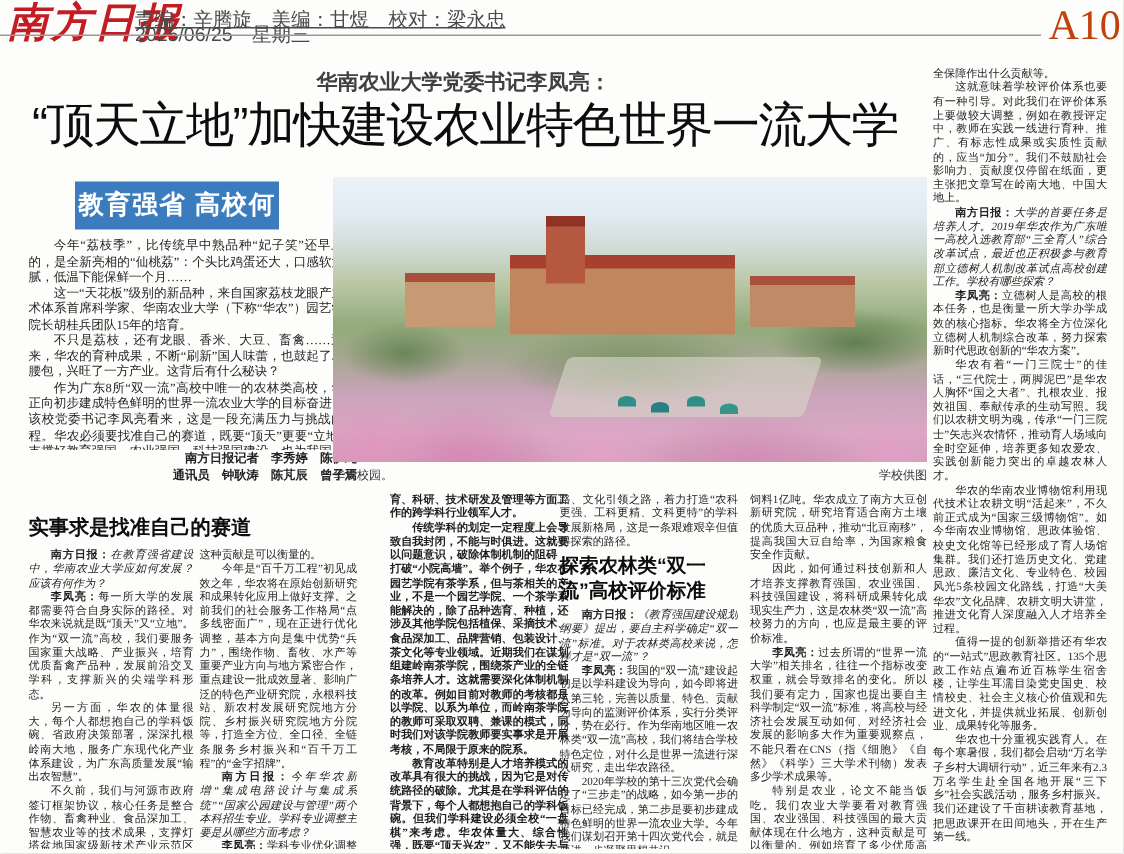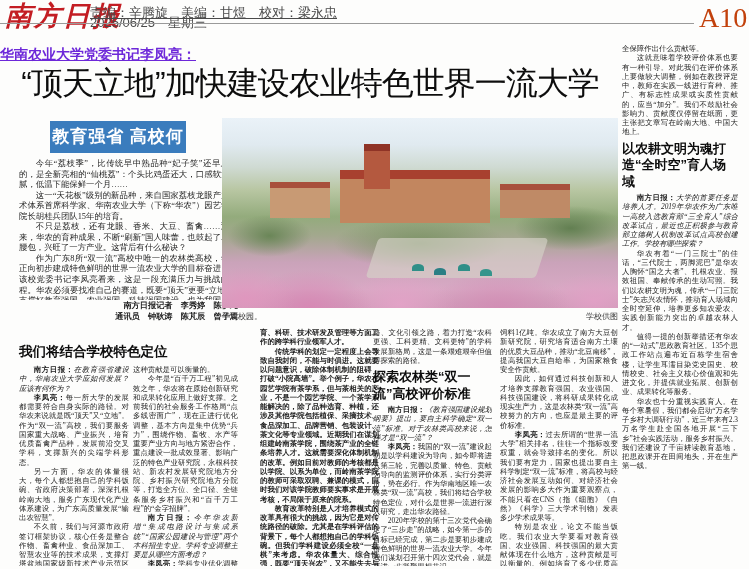--- a/index.html
+++ b/index.html
@@ -6,22 +6,22 @@
   .page{position:relative;width:749px;height:569px;background:#fdfdfc;overflow:hidden;
         font-family:"Liberation Serif",serif;color:#222;box-shadow:0 0 4px rgba(0,0,0,.25);}
   
   .logo{position:absolute;left:5px;top:1px;font-size:27px;line-height:30px;font-weight:bold;
         font-style:italic;color:#c31d23;font-family:"DejaVu Serif",serif;letter-spacing:2px;white-space:nowrap;}
   .credits{position:absolute;left:90px;top:4px;font-size:13px;color:#4a4a4a;font-family:"Liberation Sans",sans-serif;text-decoration:underline;}
   .dateline{position:absolute;left:90px;top:14px;font-size:13px;color:#4a4a4a;font-family:"Liberation Sans",sans-serif;}
   .header-rule{position:absolute;left:0;top:23px;width:694px;height:1px;background:#9a9a9a;}
   .pagenum{position:absolute;left:699px;top:2px;font-size:28px;font-family:"Liberation Serif",serif;color:#c2410c;}
   
-  .kicker{position:absolute;left:0;top:46px;width:618px;text-align:left;font-size:14px;font-weight:bold;
-          font-family:"Liberation Sans",sans-serif;color:#6d28d9;text-decoration:underline;}
+  .kicker{position:absolute;left:0;top:46px;width:618px;text-align:center;font-size:14px;font-weight:bold;
+          font-family:"Liberation Sans",sans-serif;color:#404040;}
   .main-title{position:absolute;left:2px;top:62px;width:616px;text-align:center;font-size:32px;font-weight:normal;
           font-family:"Liberation Sans",sans-serif;color:#0d0d0d;letter-spacing:-1px;white-space:nowrap;}
   
   .badge{position:absolute;left:50px;top:121px;width:136px;height:32px;background:#3a7cbd;color:#fff;
          font-family:"Liberation Sans",sans-serif;font-weight:bold;font-size:17px;line-height:32px;
          text-align:center;letter-spacing:1px;}
   .intro{position:absolute;left:19px;top:159px;width:219px;height:141px;overflow:hidden;
          font-size:8.4px;line-height:10.55px;}
   .intro p{margin:0;text-indent:2em;text-align:justify;}
   .byline{position:absolute;left:58px;top:301px;width:180px;font-size:8.2px;line-height:10.5px;
@@ -86,21 +86,21 @@
   <div class="intro small" style="font-size:8.4px;line-height:10.55px;">
       <p class="body">今年“荔枝季”，比传统早中熟品种“妃子笑”还早上市的，是全新亮相的“仙桃荔”：个头比鸡蛋还大，口感软滑细腻，低温下能保鲜一个月……</p>
       <p class="body">这一“天花板”级别的新品种，来自国家荔枝龙眼产业技术体系首席科学家、华南农业大学（下称“华农”）园艺学院院长胡桂兵团队15年的培育。</p>
       <p class="body">不只是荔枝，还有龙眼、香米、大豆、畜禽……近年来，华农的育种成果，不断“刷新”国人味蕾，也鼓起了农民腰包，兴旺了一方产业。这背后有什么秘诀？</p>
       <p class="body">作为广东8所“双一流”高校中唯一的农林类高校，华农正向初步建成特色鲜明的世界一流农业大学的目标奋进。在该校党委书记李凤亮看来，这是一段充满压力与挑战的征程。华农必须要找准自己的赛道，既要“顶天”更要“立地”，支撑好教育强国、农业强国、科技强国建设，也为我国自主科学确定“双一流”标准探路。</p>
     </div>
   <div class="byline">
     <div>南方日报记者　李秀婷　陈伊纯</div>
     <div>通讯员　钟耿涛　陈芃辰　曾子焉</div>
   </div>
-  <div class="sec1">我们将结合学校特色定位</div>
+  <div class="sec1">实事求是找准自己的赛道</div>
   <div class="small colA">
       <p class="q"><b>南方日报：</b>在教育强省建设中，华南农业大学应如何发展？应该有何作为？</p>
       <p class="a"><b>李凤亮：</b>每一所大学的发展都需要符合自身实际的路径。对华农来说就是既“顶天”又“立地”。作为“双一流”高校，我们要服务国家重大战略、产业振兴，培育优质畜禽产品种，发展前沿交叉学科，支撑新兴的尖端学科形态。</p>
       <p class="body">另一方面，华农的体量很大，每个人都想抱自己的学科饭碗、省政府决策部署，深深扎根岭南大地，服务广东现代化产业体系建设，为广东高质量发展“输出农智慧”。</p>
       <p class="body">不久前，我们与河源市政府签订框架协议，核心任务是整合作物、畜禽种业、食品深加工、智慧农业等的技术成果，支撑灯塔盆地国家级新技术产业示范区的创建。华农将通过产业升级、平台赋能、人才引进等方式发力，构建“科技特派员+企业+农户”的一站式创新帮扶模式，助力灯塔盆地建设成为集试验研究、示范推广、成果转化于一体的现代农业综合试验基地，聚焦种业创新、关键核心技</p>
     </div>
   <div class="small colB">
       <p class="cont">这种贡献是可以衡量的。</p>
       <p class="body">今年是“百千万工程”初见成效之年，华农将在原始创新研究和成果转化应用上做好支撑。之前我们的社会服务工作格局“点多线密面广”，现在正进行优化调整，基本方向是集中优势“兵力”，围绕作物、畜牧、水产等重要产业方向与地方紧密合作，重点建设一批成效显著、影响广泛的特色产业研究院，永根科技站、新农村发展研究院地方分院、乡村振兴研究院地方分院等，打造全方位、全口径、全链条服务乡村振兴和“百千万工程”的“金字招牌”。</p>
       <p class="q"><b>南方日报：</b>今年华农新增“集成电路设计与集成系统”“国家公园建设与管理”两个本科招生专业。学科专业调整主要是从哪些方面考虑？</p>
@@ -136,20 +136,21 @@
   <div class="small col3">
       <p class="cont">饲料1亿吨。华农成立了南方大豆创新研究院，研究培育适合南方土壤的优质大豆品种，推动“北豆南移”，提高我国大豆自给率，为国家粮食安全作贡献。</p>
       <p class="body">因此，如何通过科技创新和人才培养支撑教育强国、农业强国、科技强国建设，将科研成果转化成现实生产力，这是农林类“双一流”高校努力的方向，也应是最主要的评价标准。</p>
       <p class="a"><b>李凤亮：</b>过去所谓的“世界一流大学”相关排名，往往一个指标改变权重，就会导致排名的变化。所以我们要有定力，国家也提出要自主科学制定“双一流”标准，将高校与经济社会发展互动如何、对经济社会发展的影响多大作为重要观察点，不能只看在CNS（指《细胞》《自然》《科学》三大学术刊物）发表多少学术成果等。</p>
       <p class="body">特别是农业，论文不能当饭吃。我们农业大学要看对教育强国、农业强国、科技强国的最大贡献体现在什么地方，这种贡献是可以衡量的。例如培育了多少优质高产的作物新品种，它推广了多少万亩、多少产量，产生了多大的价值，</p>
     </div>
 
   <div class="small colR">
       <p class="cont">全保障作出什么贡献等。</p>
       <p class="body">这就意味着学校评价体系也要有一种引导。对此我们在评价体系上要做较大调整，例如在教授评定中，教师在实践一线进行育种、推广、有标志性成果或实质性贡献的，应当“加分”。我们不鼓励社会影响力、贡献度仅停留在纸面，更主张把文章写在岭南大地、中国大地上。</p>
-      <h3 class="head">以农耕文明为魂打造“全时空”育人场域</h3>
       <p class="q"><b>南方日报：</b>大学的首要任务是培养人才。2019年华农作为广东唯一高校入选教育部“三全育人”综合改革试点，最近也正积极参与教育部立德树人机制改革试点高校创建工作。学校有哪些探索？</p>
+      <p class="a"><b>李凤亮：</b>立德树人是高校的根本任务，也是衡量一所大学办学成效的核心指标。华农将全方位深化立德树人机制综合改革，努力探索新时代思政创新的“华农方案”。</p>
       <p class="body">华农有着“一门三院士”的佳话，“三代院士，两脚泥巴”是华农人胸怀“国之大者”、扎根农业、报效祖国、奉献传承的生动写照。我们以农耕文明为魂，传承“一门三院士”矢志兴农情怀，推动育人场域向全时空延伸，培养更多知农爱农、实践创新能力突出的卓越农林人才。</p>
+      <p class="body">华农的华南农业博物馆利用现代技术让农耕文明“活起来”，不久前正式成为“国家三级博物馆”。如今华南农业博物馆、思政体验馆、校史文化馆等已经形成了育人场馆集群。我们还打造历史文化、党建思政、廉洁文化、专业特色、校园风光5条校园文化路线，打造“大美华农”文化品牌、农耕文明大讲堂，推进文化育人深度融入人才培养全过程。</p>
       <p class="body">值得一提的创新举措还有华农的“一站式”思政教育社区。135个思政工作站点遍布近百栋学生宿舍楼，让学生耳濡目染党史国史、校情校史、社会主义核心价值观和先进文化，并提供就业拓展、创新创业、成果转化等服务。</p>
       <p class="body">华农也十分重视实践育人。在每个寒暑假，我们都会启动“万名学子乡村大调研行动”，近三年来有2.3万名学生赴全国各地开展“三下乡”社会实践活动，服务乡村振兴。我们还建设了千亩耕读教育基地，把思政课开在田间地头，开在生产第一线。</p>
     </div>
 
 </div>
 
 </body></html>

